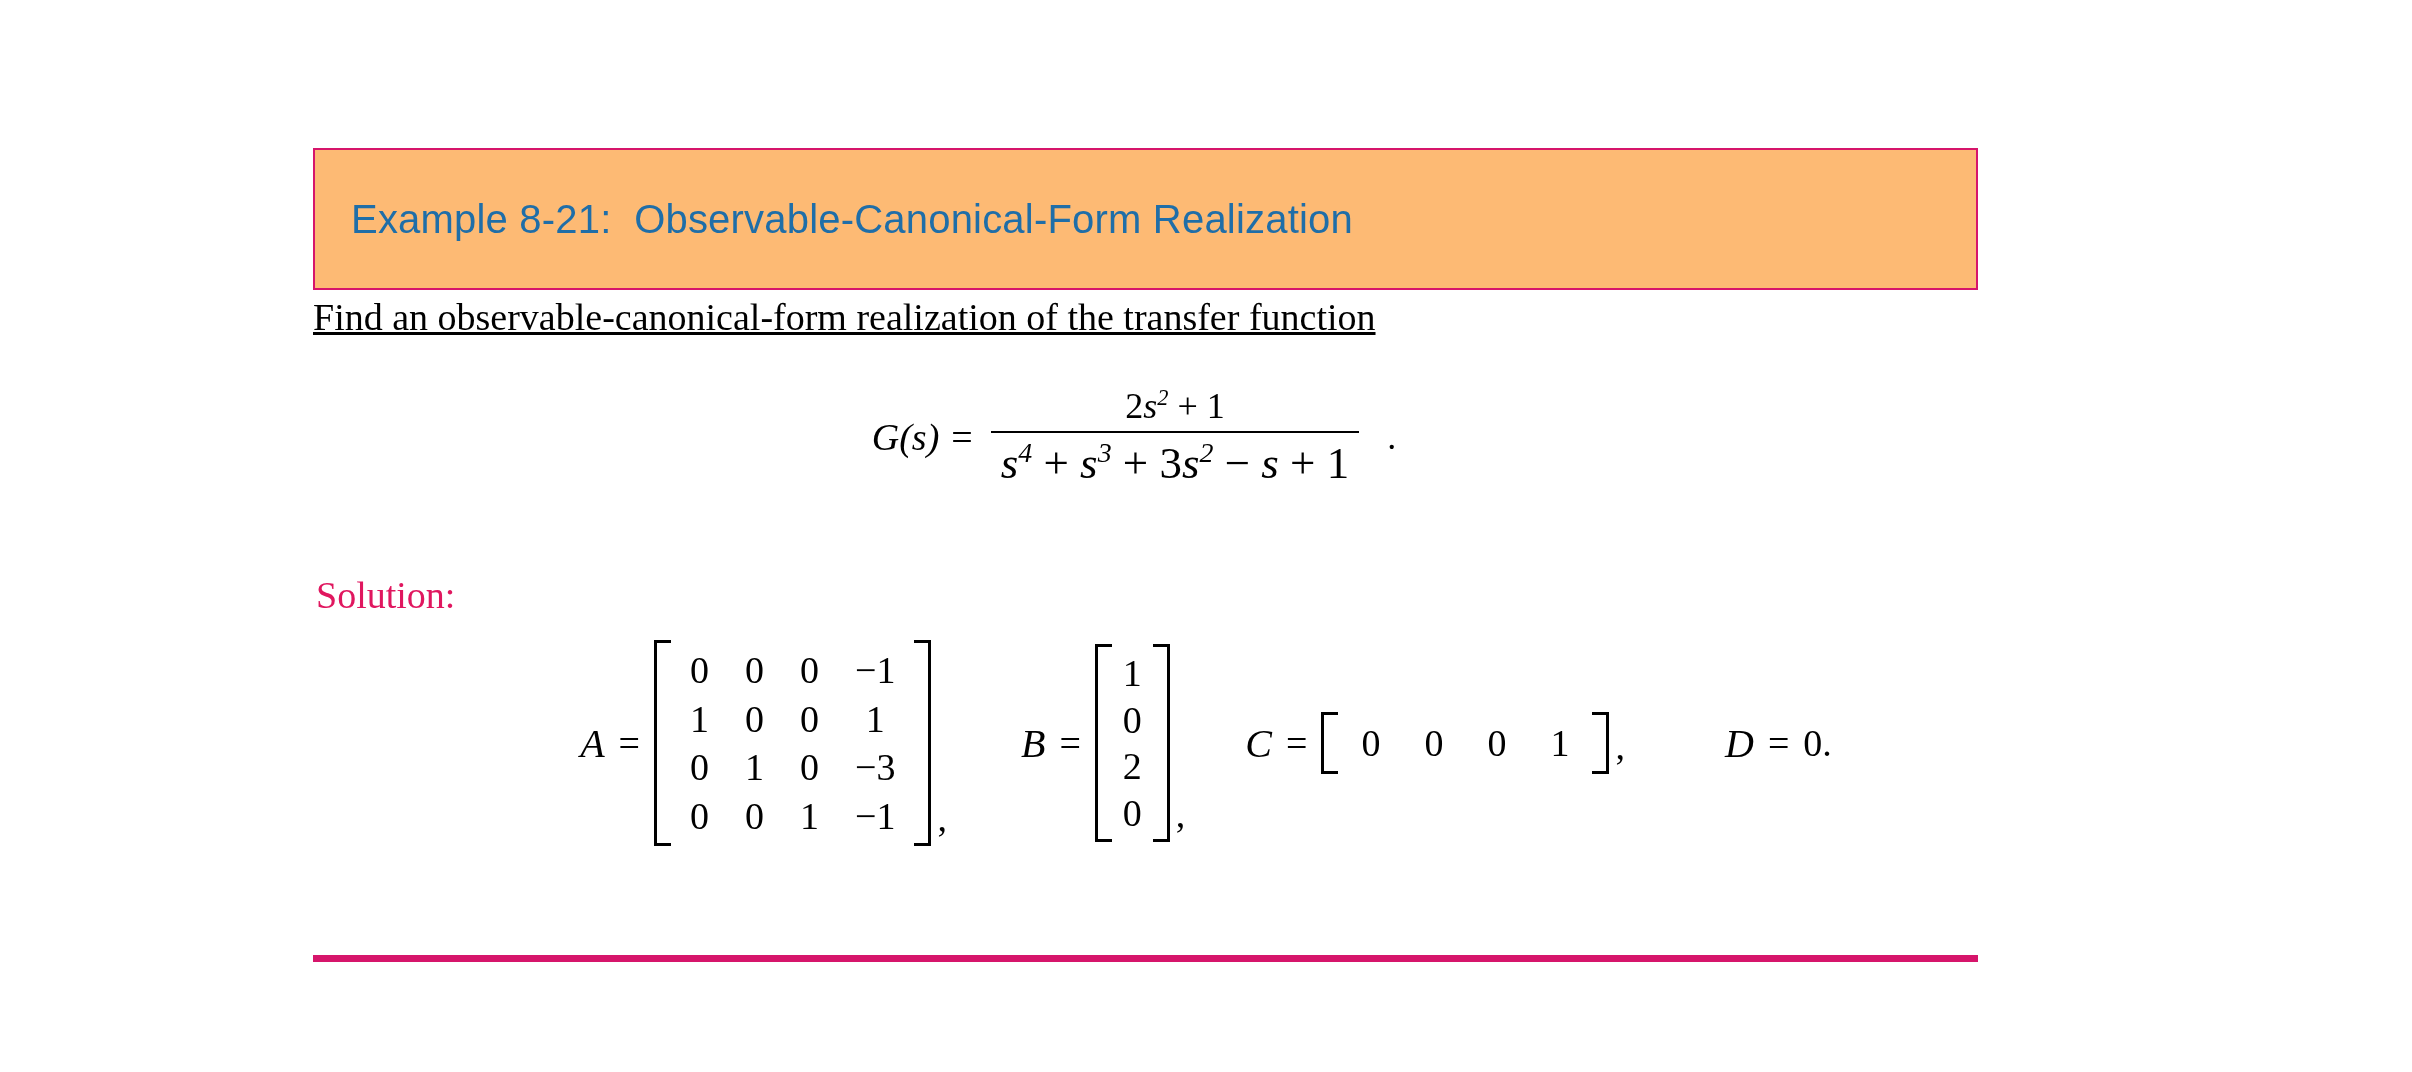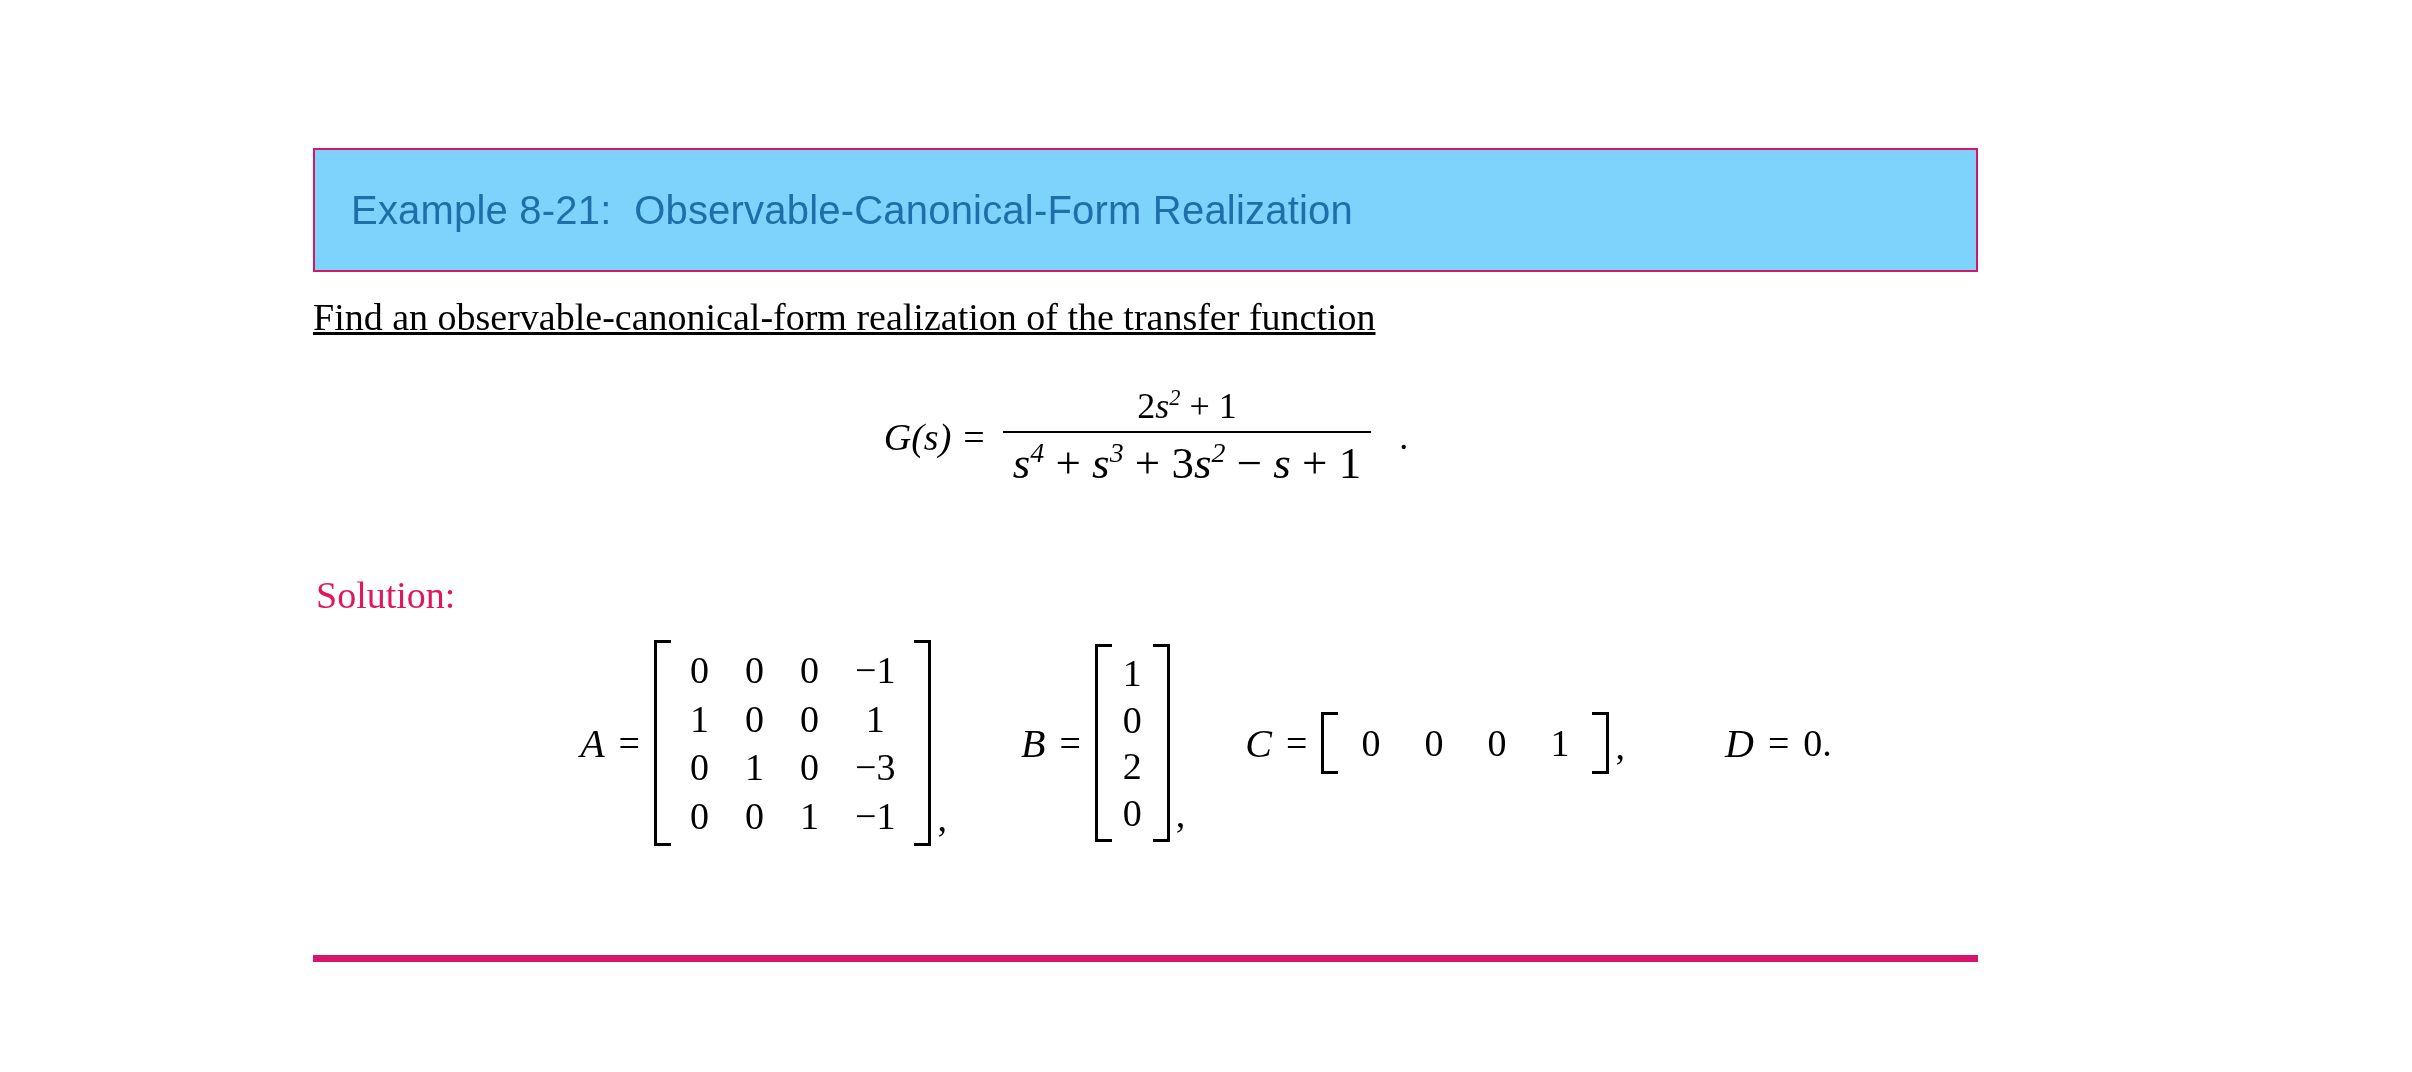--- a/index.html
+++ b/index.html
@@ -15,22 +15,22 @@
     color: #000000;
     overflow: hidden;
   }
 
   
   .title-banner {
     position: absolute;
     left: 313px;
     top: 148px;
     width: 1665px;
-    height: 124px;
-    background: #7dd3fc;
+    height: 142px;
+    background: #fdba74;
     border: 2px solid #d6156b;
     box-sizing: border-box;
   }
   .title-text {
     position: absolute;
     left: 36px;
     top: 50%;
     transform: translateY(-50%);
     font-family: "Liberation Sans", sans-serif;
     font-size: 40px;
@@ -53,21 +53,20 @@
 
   
   .tf-block {
     position: absolute;
     left: 0;
     top: 385px;
     width: 2268px;
     display: flex;
     justify-content: center;
     align-items: center;
-    padding-left: 12px;
   }
   .tf-inner {
     display: flex;
     align-items: center;
     font-size: 38px;
   }
   .math-italic { font-style: italic; }
   .eq-sign { margin: 0 12px; }
   .frac {
     display: inline-flex;

